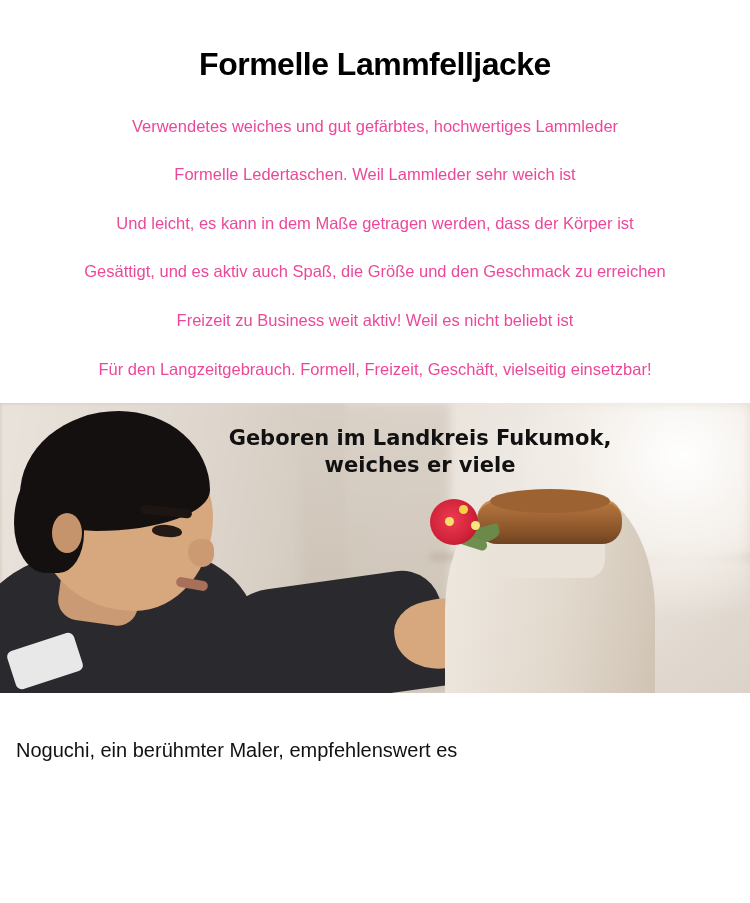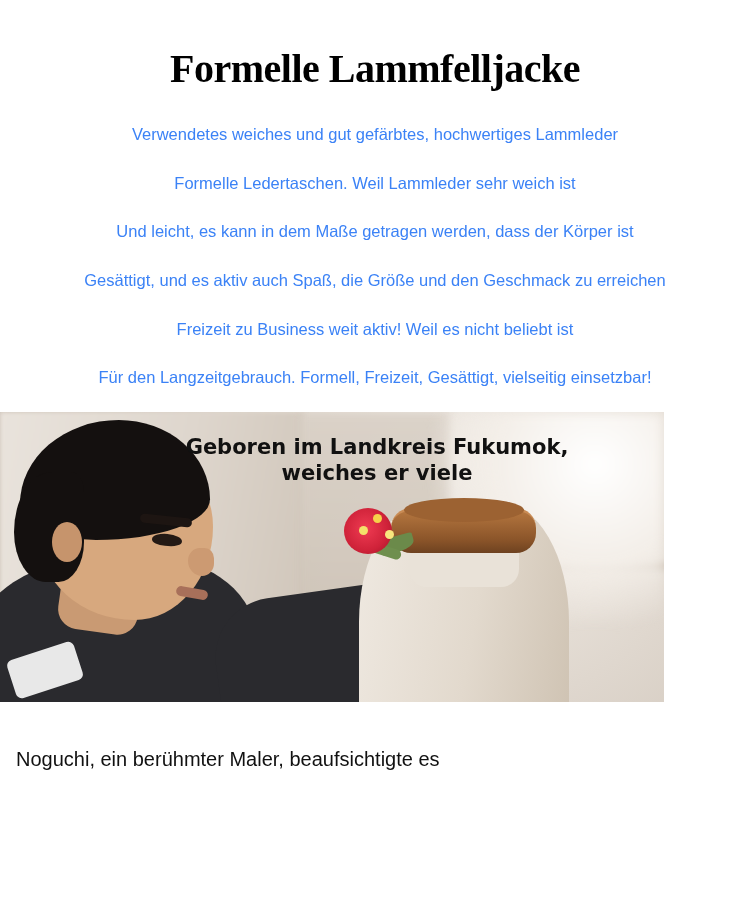--- a/index.html
+++ b/index.html
@@ -20,44 +20,44 @@
     background: #ffffff;
   }
 
   
   .top-block {
     padding: 48px 10px 14px 10px;
     background: #ffffff;
   }
   .headline {
     text-align: center;
-    font-family: Liberation Serif, serif;
+    font-family: Liberation Sans, sans-serif;
     font-weight: 900;
-    font-size: 40px;
+    font-size: 32px;
     letter-spacing: -0.5px;
     color: #000000;
     margin: 0 0 34px 0;
     line-height: 1.05;
   }
   .desc-line {
     text-align: center;
     font-size: 16.5px;
-    color: #3b82f6;
+    color: #ec4899;
     line-height: 1.25;
     margin: 0 0 28px 0;
     white-space: nowrap;
   }
   .desc-line.tight {
     margin-bottom: 10px;
   }
 
   
   .photo {
     position: relative;
-    width: 664px;
+    width: 750px;
     height: 290px;
     overflow: hidden;
     background: #cfc6bd;
   }
   .photo-bg {
     position: absolute;
     inset: 0;
     background:
       radial-gradient(circle at 72% 18%, #efeae4 0%, #e6dfd7 30%, #d8cfc5 60%, #c9bfb3 100%);
   }
@@ -284,21 +284,21 @@
 <div class="page">
 
   <div class="top-block">
     <h1 class="headline">Formelle Lammfelljacke</h1>
 
     <p class="desc-line">Verwendetes weiches und gut gefärbtes, hochwertiges Lammleder</p>
     <p class="desc-line">Formelle Ledertaschen. Weil Lammleder sehr weich ist</p>
     <p class="desc-line">Und leicht, es kann in dem Maße getragen werden, dass der Körper ist</p>
     <p class="desc-line">Gesättigt, und es aktiv auch Spaß, die Größe und den Geschmack zu erreichen</p>
     <p class="desc-line">Freizeit zu Business weit aktiv! Weil es nicht beliebt ist</p>
-    <p class="desc-line tight">Für den Langzeitgebrauch. Formell, Freizeit, Gesättigt, vielseitig einsetzbar!</p>
+    <p class="desc-line tight">Für den Langzeitgebrauch. Formell, Freizeit, Geschäft, vielseitig einsetzbar!</p>
   </div>
 
   <div class="photo">
     <div class="photo-bg"></div>
     <div class="wall-left"></div>
     <div class="wall-panel"></div>
     <div class="shelf"></div>
     <div class="bright-window"></div>
 
     <div class="person-body"></div>
@@ -326,16 +326,16 @@
     <div class="flower-dot" style="right:296px; top:114px; background:#f4e06a;"></div>
     <div class="flower-dot" style="right:270px; top:118px; background:#f8e77e;"></div>
 
     <div class="photo-caption">
       <div>Geboren im Landkreis Fukumok,</div>
       <div>weiches er viele</div>
     </div>
   </div>
 
   <div class="bottom-block">
-    <p class="bottom-caption">Noguchi, ein berühmter Maler, beaufsichtigte es</p>
+    <p class="bottom-caption">Noguchi, ein berühmter Maler, empfehlenswert es</p>
   </div>
 
 </div>
 
 </body></html>

